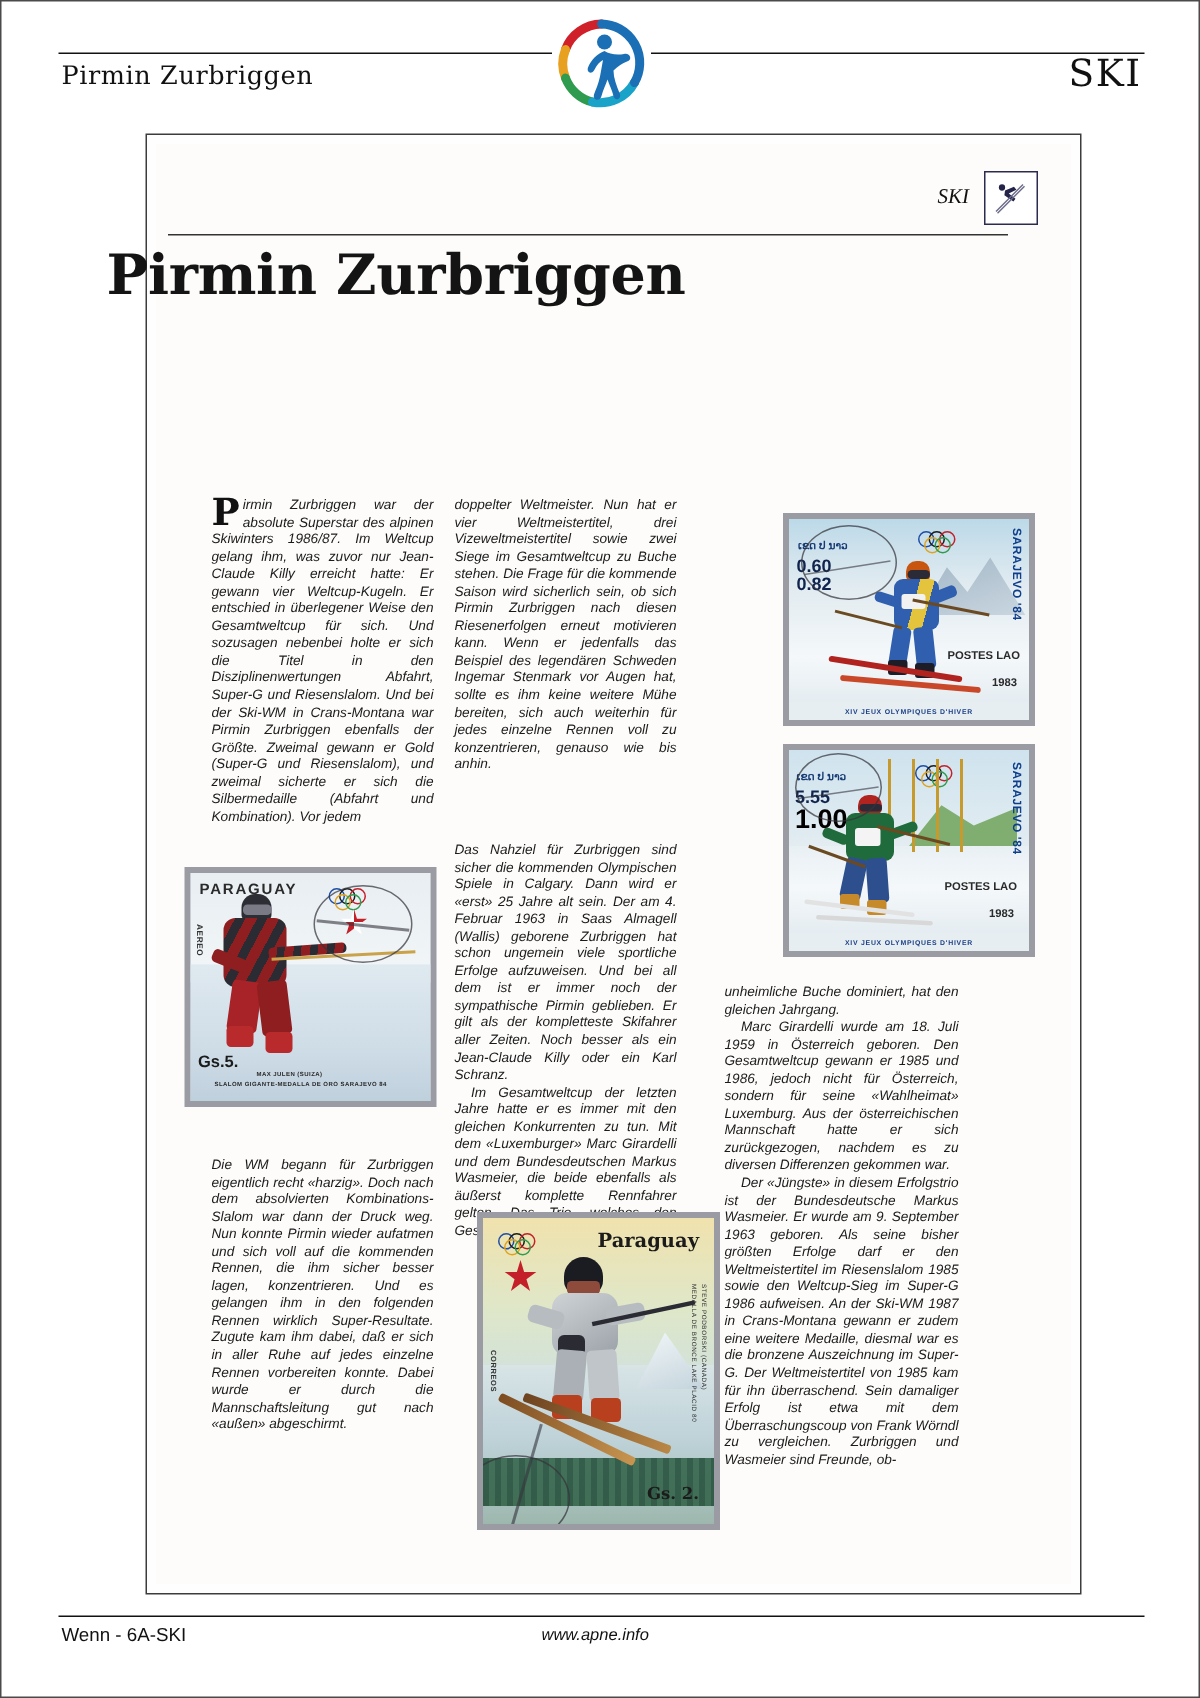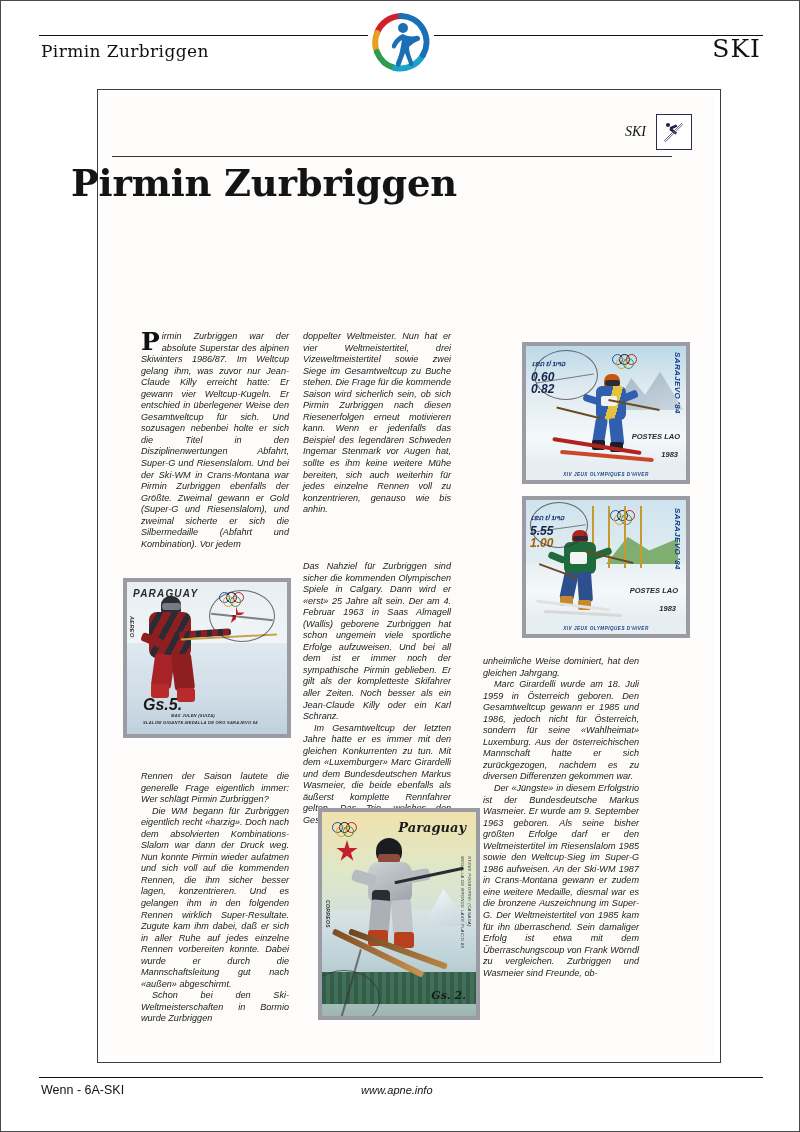--- a/index.html
+++ b/index.html
@@ -44,21 +44,21 @@
 
   #col1a{left:140px;top:330px;width:148px;}
   #col1b{left:140px;top:770px;width:148px;}
   #col2a{left:302px;top:330px;width:148px;}
   #col2b{left:302px;top:560px;width:148px;}
   #col3a{left:482px;top:655px;width:156px;}
 
   
   .stamp{position:absolute;background:#9b9ba3;padding:4px;box-sizing:border-box;}
   .stamp-inner{position:relative;width:100%;height:100%;overflow:hidden;
-               background:#cfe2ee;font-style:italic;}
+               background:#cfe2ee;}
 
   
   #stamp-laos-1{left:521px;top:341px;width:168px;height:142px;}
   #stamp-laos-2{left:521px;top:495px;width:168px;height:142px;}
   
   #stamp-paraguay-1{left:122px;top:577px;width:168px;height:160px;}
   
   #stamp-paraguay-2{left:317px;top:807px;width:162px;height:212px;}
 
   .sky{position:absolute;left:0;top:0;right:0;height:56%;
@@ -134,36 +134,34 @@
     </div>
   </div>
 
   <div id="title">Pirmin Zurbriggen</div>
 
   <div class="col" id="col1a">
     <p><span class="dropcap">P</span><span>irmin Zurbriggen war der absolute Superstar des alpinen Skiwinters 1986/87. Im Weltcup gelang ihm, was zuvor nur Jean-Claude Killy erreicht hatte: Er gewann vier Weltcup-Kugeln. Er entschied in überlegener Weise den Gesamtweltcup für sich. Und sozusagen nebenbei holte er sich die Titel in den Disziplinenwertungen Abfahrt, Super-G und Riesenslalom. Und bei der Ski-WM in Crans-Montana war Pirmin Zurbriggen ebenfalls der Größte. Zweimal gewann er Gold (Super-G und Riesenslalom), und zweimal sicherte er sich die Silbermedaille (Abfahrt und Kombination). Vor jedem</span></p>
   </div>
 
   <div class="col" id="col1b">
-    <p>Rennen der Saison lautete die generelle Frage eigentlich immer: Wer schlägt Pirmin Zurbriggen?</p>
     <p>Die WM begann für Zurbriggen eigentlich recht «harzig». Doch nach dem absolvierten Kombinations-Slalom war dann der Druck weg. Nun konnte Pirmin wieder aufatmen und sich voll auf die kommenden Rennen, die ihm sicher besser lagen, konzentrieren. Und es gelangen ihm in den folgenden Rennen wirklich Super-Resultate. Zugute kam ihm dabei, daß er sich in aller Ruhe auf jedes einzelne Rennen vorbereiten konnte. Dabei wurde er durch die Mannschaftsleitung gut nach «außen» abgeschirmt.</p>
-    <p>Schon bei den Ski-Weltmeisterschaften in Bormio wurde Zurbriggen</p>
   </div>
 
   <div class="col" id="col2a">
     <p>doppelter Weltmeister. Nun hat er vier Weltmeistertitel, drei Vizeweltmeistertitel sowie zwei Siege im Gesamtweltcup zu Buche stehen. Die Frage für die kommende Saison wird sicherlich sein, ob sich Pirmin Zurbriggen nach diesen Riesenerfolgen erneut motivieren kann. Wenn er jedenfalls das Beispiel des legendären Schweden Ingemar Stenmark vor Augen hat, sollte es ihm keine weitere Mühe bereiten, sich auch weiterhin für jedes einzelne Rennen voll zu konzentrieren, genauso wie bis anhin.</p>
   </div>
 
   <div class="col" id="col2b">
     <p>Das Nahziel für Zurbriggen sind sicher die kommenden Olympischen Spiele in Calgary. Dann wird er «erst» 25 Jahre alt sein. Der am 4. Februar 1963 in Saas Almagell (Wallis) geborene Zurbriggen hat schon ungemein viele sportliche Erfolge aufzuweisen. Und bei all dem ist er immer noch der sympathische Pirmin geblieben. Er gilt als der kompletteste Skifahrer aller Zeiten. Noch besser als ein Jean-Claude Killy oder ein Karl Schranz.</p>
     <p>Im Gesamtweltcup der letzten Jahre hatte er es immer mit den gleichen Konkurrenten zu tun. Mit dem «Luxemburger» Marc Girardelli und dem Bundesdeutschen Markus Wasmeier, die beide ebenfalls als äußerst komplette Rennfahrer gelten. Das Trio, welches den Gesamtweltcup auf</p>
   </div>
 
   <div class="col" id="col3a">
-    <p>unheimliche Weise dominiert, hat den gleichen Jahrgang.</p>
+    <p>unheimliche Buche dominiert, hat den gleichen Jahrgang.</p>
     <p>Marc Girardelli wurde am 18. Juli 1959 in Österreich geboren. Den Gesamtweltcup gewann er 1985 und 1986, jedoch nicht für Österreich, sondern für seine «Wahlheimat» Luxemburg. Aus der österreichischen Mannschaft hatte er sich zurückgezogen, nachdem es zu diversen Differenzen gekommen war.</p>
     <p>Der «Jüngste» in diesem Erfolgstrio ist der Bundesdeutsche Markus Wasmeier. Er wurde am 9. September 1963 geboren. Als seine bisher größten Erfolge darf er den Weltmeistertitel im Riesenslalom 1985 sowie den Weltcup-Sieg im Super-G 1986 aufweisen. An der Ski-WM 1987 in Crans-Montana gewann er zudem eine weitere Medaille, diesmal war es die bronzene Auszeichnung im Super-G. Der Weltmeistertitel von 1985 kam für ihn überraschend. Sein damaliger Erfolg ist etwa mit dem Überraschungscoup von Frank Wörndl zu vergleichen. Zurbriggen und Wasmeier sind Freunde, ob-</p>
   </div>
 
   <div class="stamp" id="stamp-laos-1">
     <div class="stamp-inner">
       <div class="sky"></div>
       <div class="mtn" style="right:0;top:22px;width:76px;height:46px;background:linear-gradient(160deg,#9fb4c4,#cdd9e2);clip-path:polygon(0 100%,28% 22%,46% 58%,66% 8%,100% 100%);"></div>
       <div class="snow"></div>
 
@@ -239,38 +237,38 @@
         <div class="limb" style="left:28px;top:42px;width:14px;height:30px;background:#2e4f8e;transform:rotate(-4deg);"></div>
         <div class="limb" style="left:10px;top:66px;width:13px;height:10px;background:#c78a2a;border-radius:2px;"></div>
         <div class="limb" style="left:28px;top:70px;width:13px;height:10px;background:#c78a2a;border-radius:2px;"></div>
         <div class="ski" style="left:-14px;top:74px;width:74px;height:3px;background:#e2e2e2;transform:rotate(7deg);"></div>
         <div class="ski" style="left:-6px;top:82px;width:78px;height:3px;background:#d8d8d8;transform:rotate(3deg);"></div>
         <div class="pole" style="left:-12px;top:40px;width:40px;height:2px;transform:rotate(20deg);"></div>
         <div class="pole" style="left:34px;top:26px;width:50px;height:2px;transform:rotate(14deg);"></div>
       </div>
       <div class="s-label" style="left:5px;top:14px;font-size:7px;color:#163a74;">ເຂດ ປ ນາວ</div>
       <div class="s-label" style="left:4px;top:24px;font-size:12px;color:#11244e;">5.55</div>
-      <div class="s-label" style="left:4px;top:36px;font-size:12px;color:#a16207;">1.00</div>
+      <div class="s-label" style="left:4px;top:36px;font-size:18px;color:#000000;">1.00</div>
       <div class="s-label" style="right:8px;top:86px;font-size:7.5px;color:#2a2a2a;">POSTES LAO</div>
       <div class="s-label" style="right:10px;top:104px;font-size:7.5px;color:#2a2a2a;">1983</div>
       <div class="cancel" style="left:4px;top:2px;width:56px;height:44px;"></div>
       <div class="cancel-bar" style="left:6px;top:28px;width:54px;height:1.4px;transform:rotate(-8deg);"></div>
       <div class="caption-band">
         <span>XIV JEUX OLYMPIQUES D'HIVER</span>
       </div>
     </div>
   </div>
 
   <div class="stamp" id="stamp-paraguay-1">
     <div class="stamp-inner" style="background:#dfe9f0;">
       <div class="sky" style="height:48%;background:linear-gradient(180deg,#e8eef2,#f2f6f8);"></div>
       <div class="snow" style="height:60%;background:linear-gradient(180deg,#dfe9f0 0%,#cfdde7 60%,#bfd0dd 100%);"></div>
       <div class="s-label" style="left:6px;top:6px;font-size:10px;letter-spacing:1.2px;color:#2a2a2a;">PARAGUAY</div>
       <div class="vert-text" style="left:2px;top:34px;font-size:5.5px;color:#333;">AEREO</div>
-      <div class="s-label" style="left:16px;bottom:20px;font-size:16px;color:#1b1b1b;">Gs.5.</div>
+      <div class="s-label" style="left:5px;bottom:20px;font-size:11px;color:#1b1b1b;">Gs.5.</div>
       <div class="rings" style="left:92px;top:10px;">
         <span style="left:0;top:0;border-color:#1e4ea8;"></span>
         <span style="left:7px;top:0;border-color:#1b1b1b;"></span>
         <span style="left:14px;top:0;border-color:#c4202a;"></span>
         <span style="left:3.5px;top:4px;border-color:#e0a21c;"></span>
         <span style="left:10.5px;top:4px;border-color:#2f9b4e;"></span>
       </div>
       <div style="position:absolute;left:100px;top:24px;width:18px;height:18px;background:
            conic-gradient(#c4202a 0 25%,#fff 0 50%,#c4202a 0 75%,#fff 0 100%);
            clip-path:polygon(50% 0,61% 36%,98% 36%,68% 58%,79% 94%,50% 72%,21% 94%,32% 58%,2% 36%,39% 36%);"></div>

